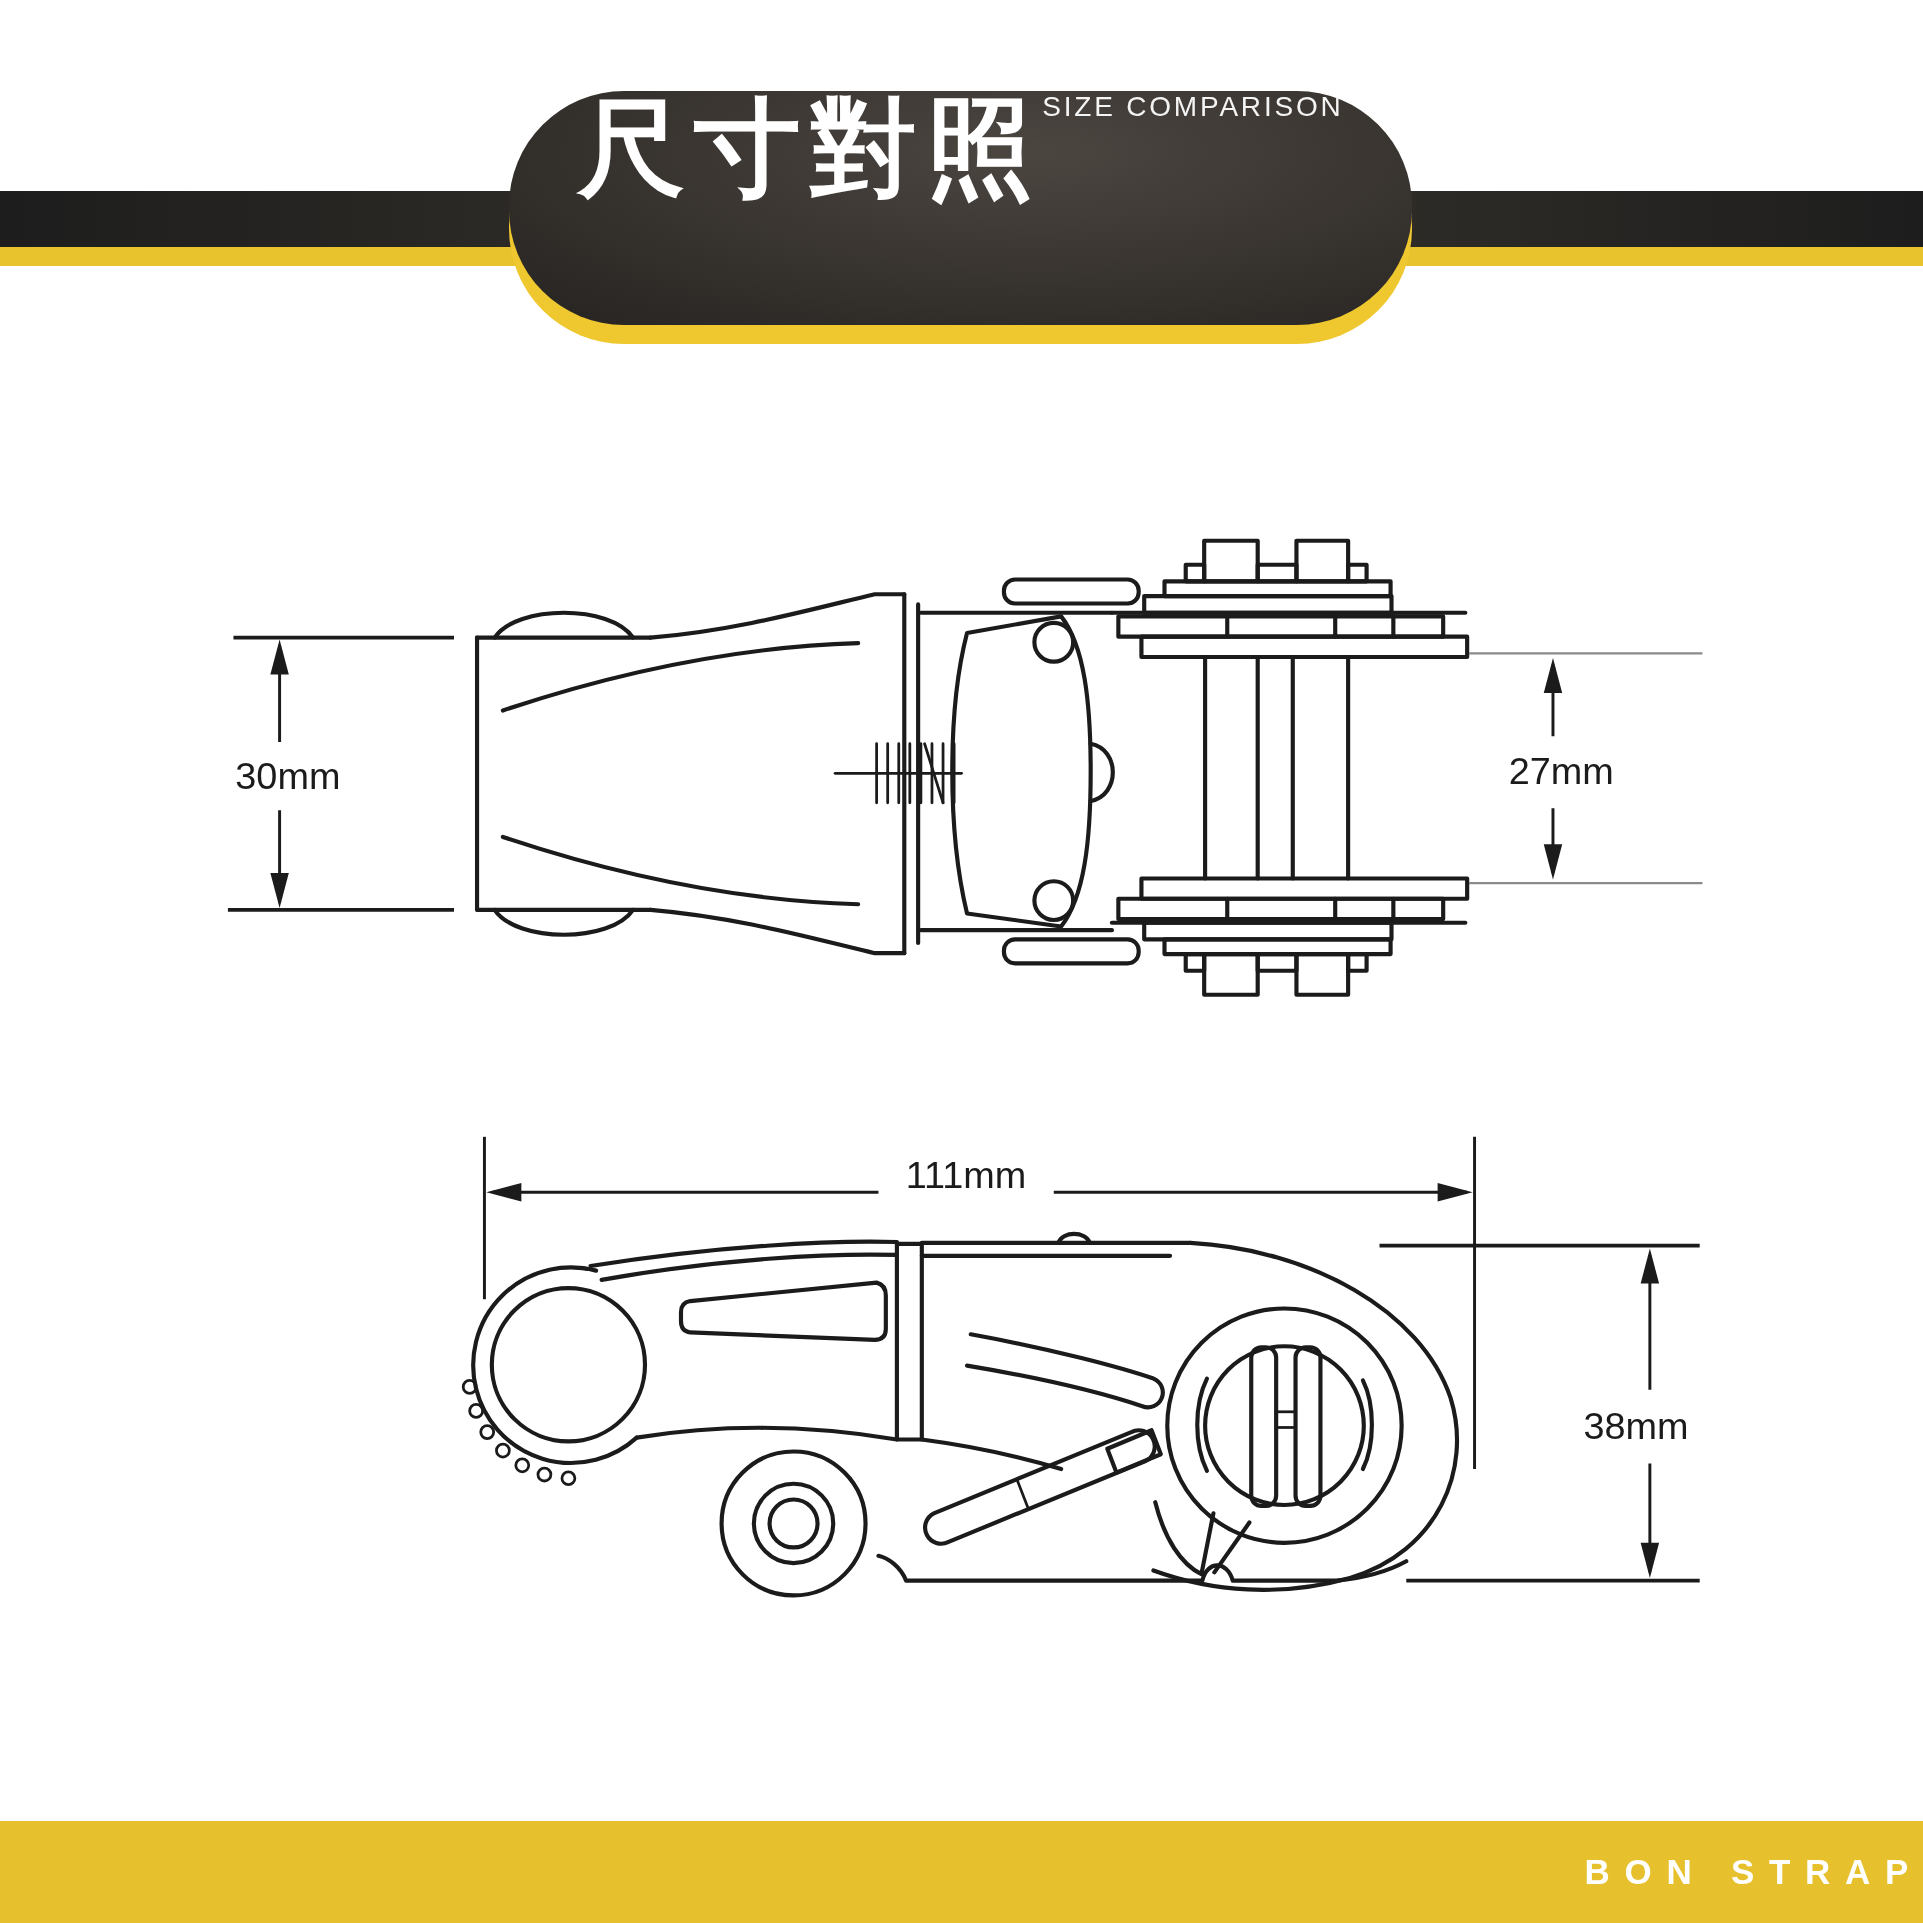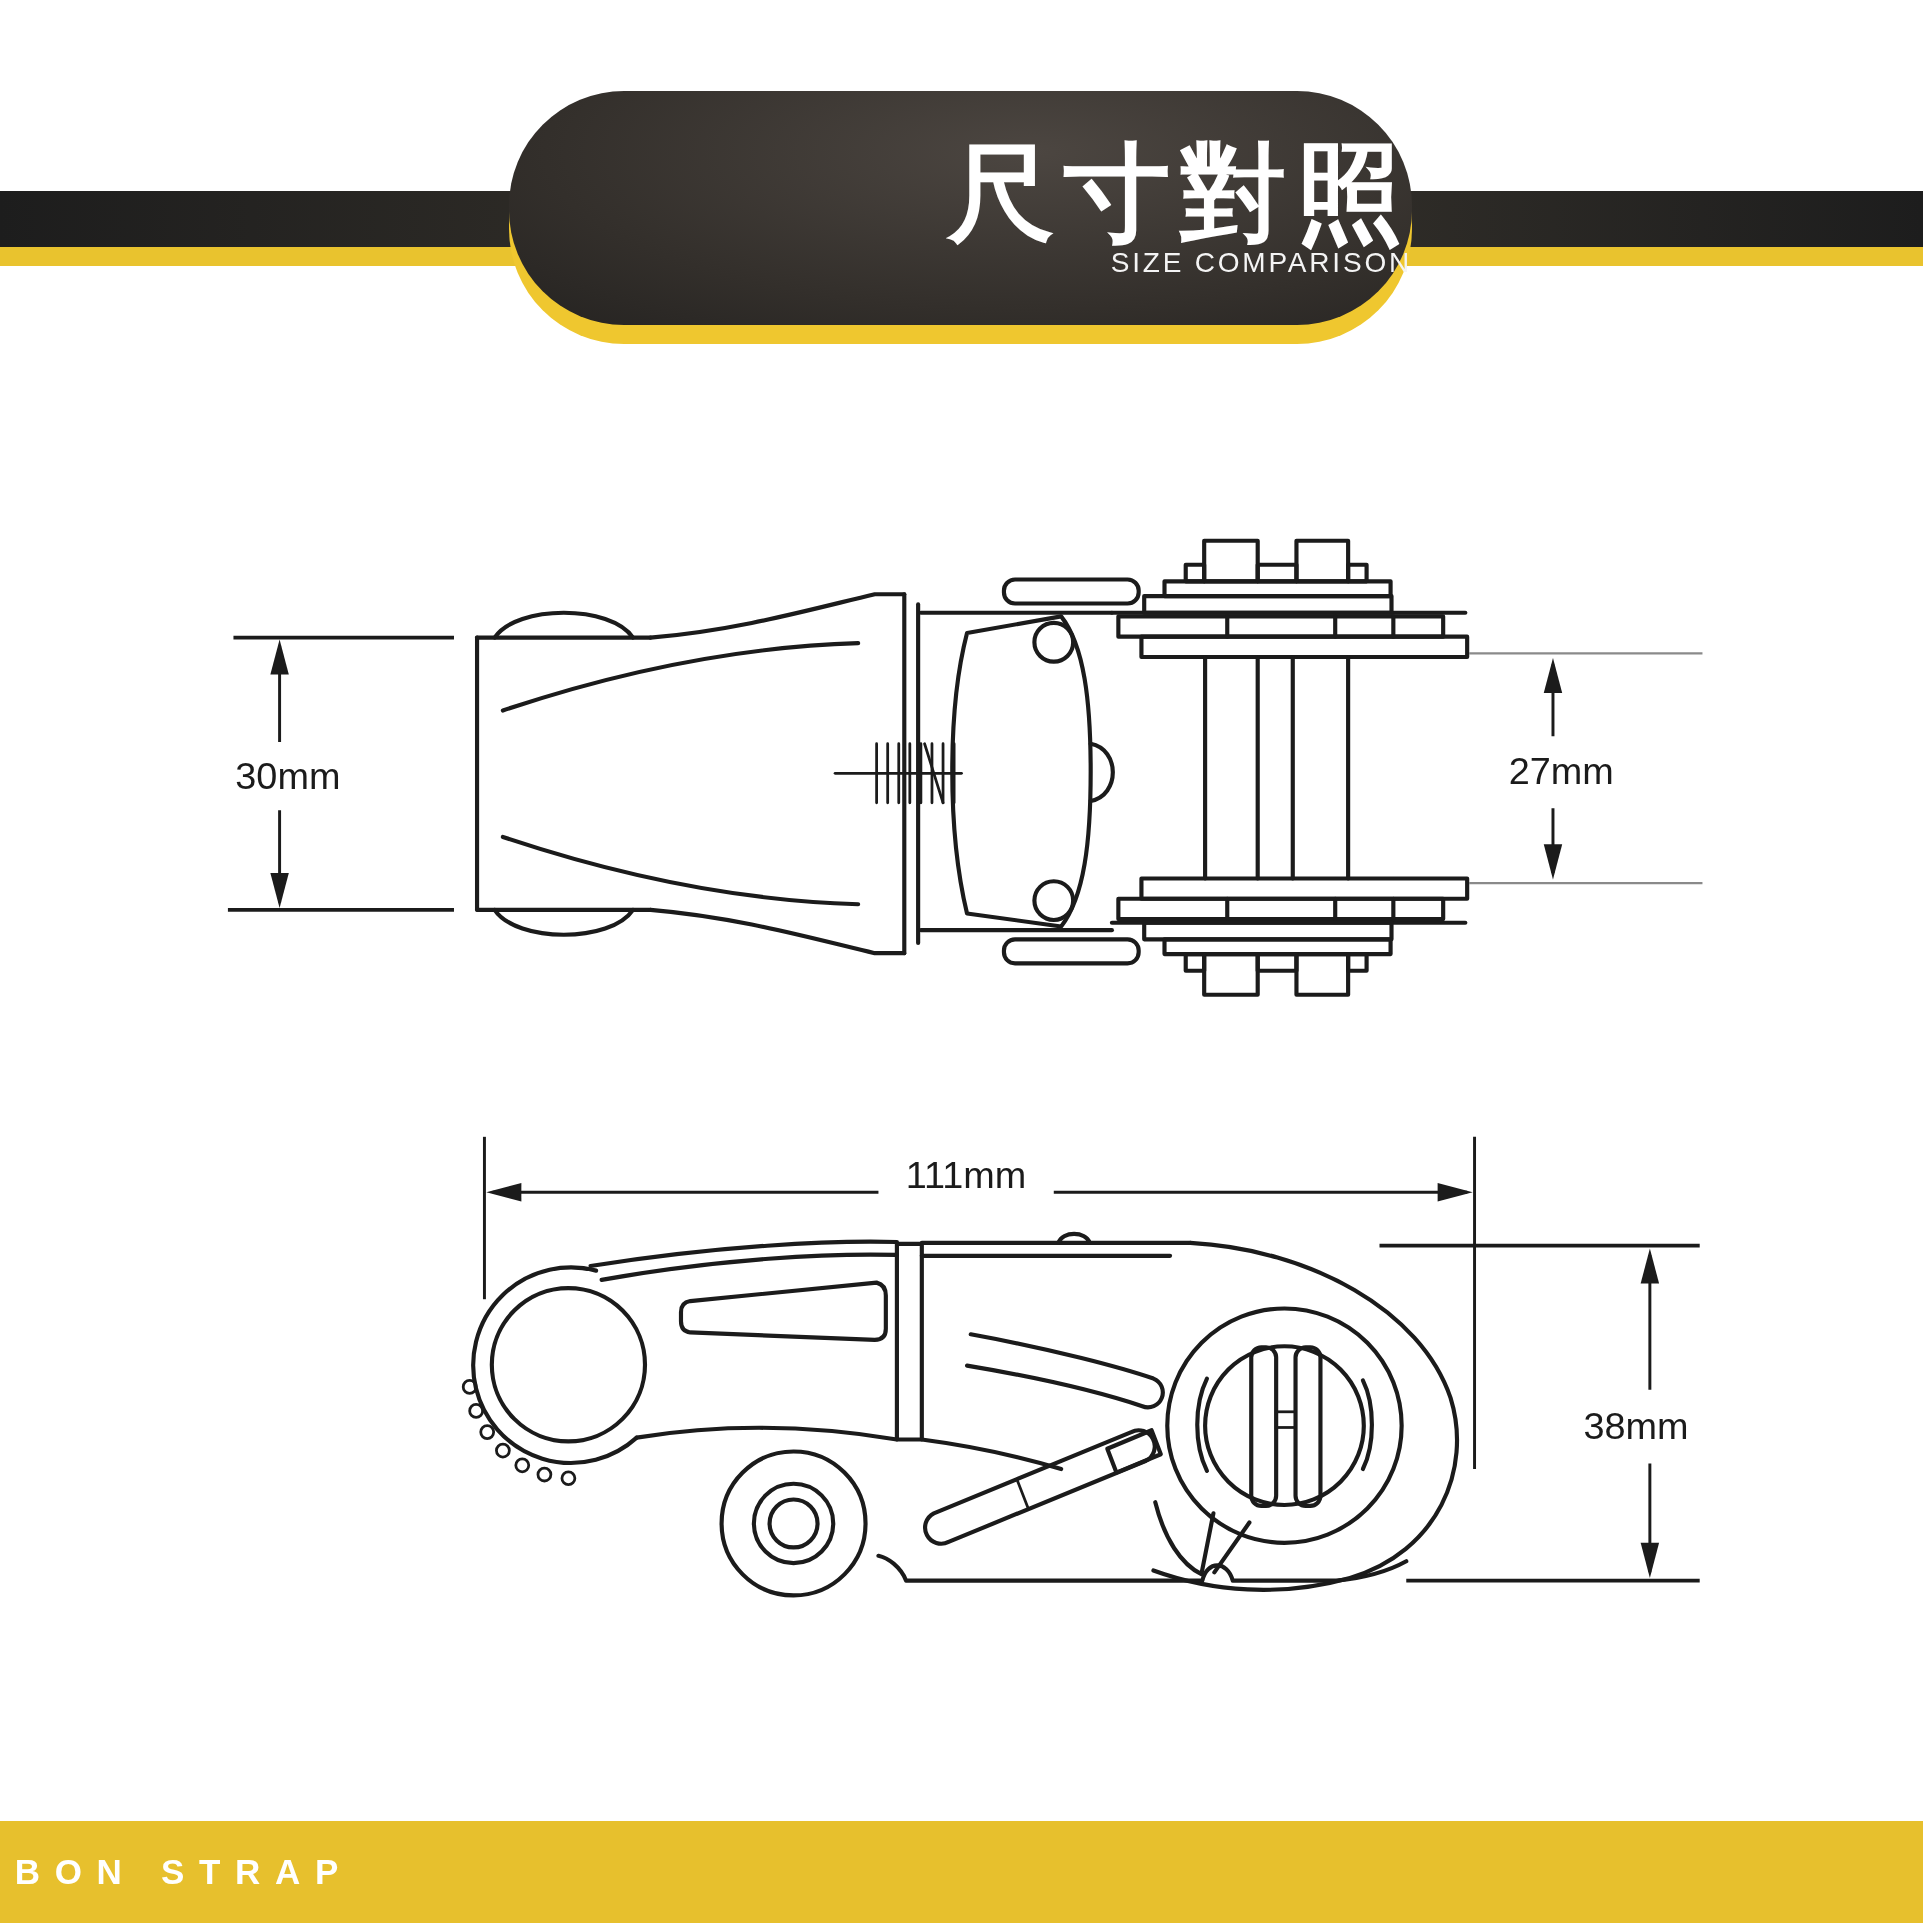--- a/index.html
+++ b/index.html
@@ -20,21 +20,21 @@
     background:#E9C32E;
   }
   .banner-under{
     position:absolute;left:509px;top:110px;width:903px;height:234px;
     border-radius:115px;background:#EFC72F;
   }
   .banner{
     position:absolute;left:509px;top:91px;width:903px;height:234px;
     border-radius:115px;
     background:radial-gradient(120% 150% at 58% 26%,#4c4641 0%,#332f2b 45%,#1e1d1c 80%,#171717 100%);
-    display:flex;flex-direction:column;align-items:flex-end;justify-content:center;
+    display:flex;align-items:flex-start;justify-content:center;
   }
   .banner-title{
     color:#ffffff;font-size:107px;font-weight:bold;line-height:1;
     letter-spacing:9.2px;margin-top:3.7px;white-space:nowrap;
   }
   .banner-subtitle{
     color:#f4f4f4;font-size:28px;font-weight:normal;
     letter-spacing:2.8px;white-space:nowrap;
   }
   
@@ -46,21 +46,21 @@
   .tick{stroke:#1b1b1b;stroke-width:4;fill:none;stroke-linecap:butt;}
   .arr{fill:#1b1b1b;stroke:none;}
   .dim-text{
     fill:#1b1b1b;font-size:41px;font-family:"Liberation Sans","DejaVu Sans",sans-serif;
     text-anchor:middle;
   }
   
   .footer-band{
     position:absolute;left:0;top:1821px;width:1923px;height:102px;
     background:#E7C02D;
-    display:flex;align-items:center;justify-content:flex-start;
+    display:flex;align-items:center;justify-content:flex-end;
   }
   .footer-brand{
     color:#ffffff;font-size:35px;font-weight:bold;
     letter-spacing:0.42em;text-indent:0.42em;white-space:nowrap;
   }
 </style>
 </head>
 <body>
 
 <div class="canvas">

